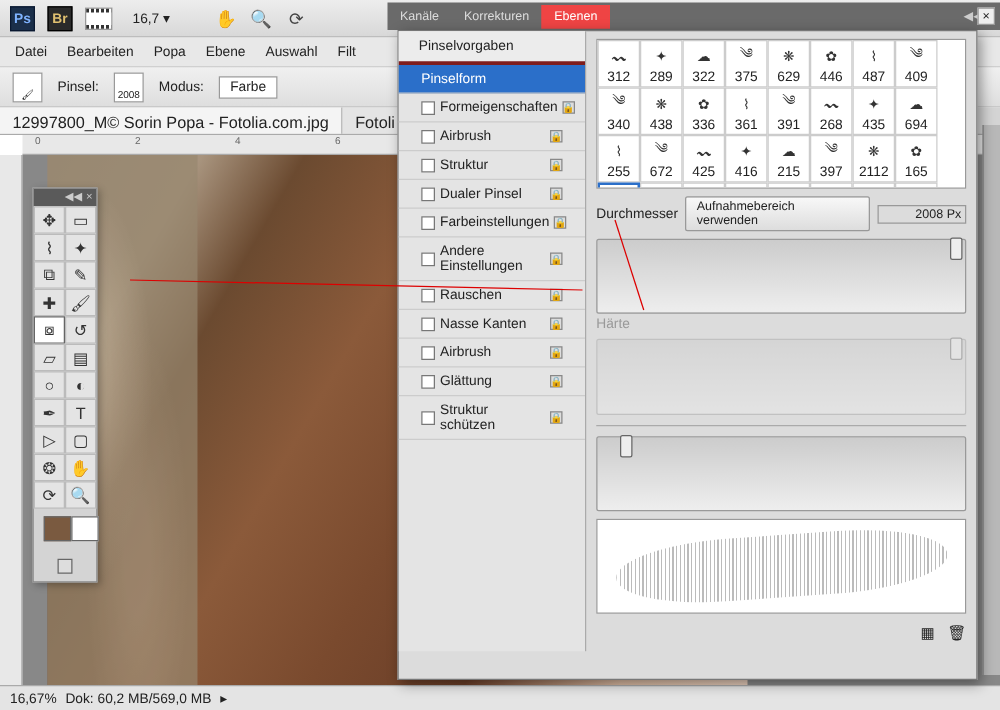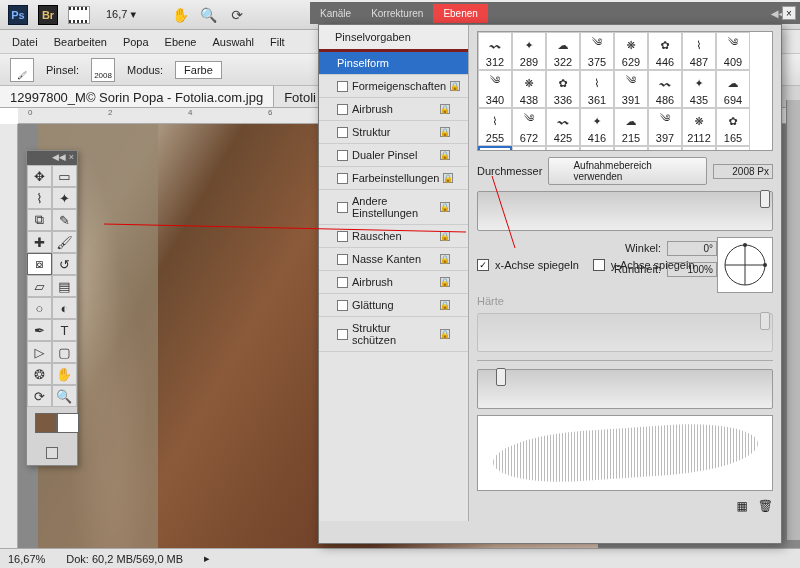--- a/index.html
+++ b/index.html
@@ -29,21 +29,21 @@
 .toolbox{position:absolute;left:26px;top:150px;width:52px;background:#d4d4d4;border:1px solid #888;box-shadow:2px 2px 6px rgba(0,0,0,.3);z-index:5}
 .toolbox-head{height:14px;background:#5a5a5a;display:flex;justify-content:flex-end;padding:1px 3px}
 .toolbox-head span{color:#ccc;font-size:9px;margin-left:3px;cursor:pointer}
 .toolgrid{display:grid;grid-template-columns:1fr 1fr}
 .tool{height:22px;border:1px solid #bbb;background:#e4e4e4;display:flex;align-items:center;justify-content:center;font-size:13px;color:#333;cursor:pointer}
 .tool.sel{background:#fff;border:1px solid #666}
 .swatch-area{padding:6px;display:flex;flex-direction:column;align-items:center;gap:4px}
 .swatch{width:22px;height:20px;border:1px solid #666}
 .swatch.fg{background:#7a5a40}.swatch.bg{background:#fff;margin-top:-10px;margin-left:10px}
 .mini-sw{width:12px;height:12px;border:1px solid #666}
-.statusbar{position:absolute;left:0;right:0;bottom:0;height:20px;background:#e4e4e4;border-top:1px solid #aaa;display:flex;align-items:center;padding:0 8px;gap:21px;font-size:10px}
+.statusbar{position:absolute;left:0;right:0;bottom:0;height:20px;background:#e4e4e4;border-top:1px solid #aaa;display:flex;align-items:center;padding:0 8px;gap:7px;font-size:10px}
 .panel-tabs{position:absolute;right:0;top:2px;width:490px;height:22px;background:#6a6a6a;display:flex;align-items:center;z-index:9}
 .ptab{padding:4px 10px;color:#ddd;font-size:10px;cursor:pointer}
 .ptab.active{background:#ef4444;color:#fff}
 .ptab-ctrl{margin-left:auto;color:#ccc;padding:2px 6px;font-size:10px}
 .brush-panel{position:absolute;right:18px;top:24px;width:464px;height:520px;background:#dcdcdc;border:1px solid #777;box-shadow:3px 3px 10px rgba(0,0,0,.4);z-index:10}
 .bp-tabbar{height:22px;background:#6a6a6a;display:flex;align-items:flex-end}
 .bp-tab{padding:4px 10px;background:#8a8a8a;color:#fff;font-size:10px}
 .bp-menu{margin-left:auto;color:#ccc;padding:2px 8px}
 .bp-body{display:flex;height:calc(100% - 22px)}
 .bp-left{width:150px;background:#e4e4e4;border-right:1px solid #aaa;display:flex;flex-direction:column}
@@ -53,21 +53,21 @@
 .bp-item.sel *{color:#fff}
 .bp-item.dis{color:#999}
 .bp-lock{margin-left:auto;width:10px;height:10px;border:1px solid #888;background:#ddd;font-size:8px;display:flex;align-items:center;justify-content:center}
 .bp-cb{width:11px;height:11px;border:1px solid #777;background:#fff;flex-shrink:0}
 .bp-right{flex:1;padding:6px 8px;display:flex;flex-direction:column;gap:6px;overflow:hidden}
 .brush-grid{display:grid;grid-template-columns:repeat(8,34px);gap:0;border:1px solid #999;background:#fff;max-height:120px;overflow:hidden}
 .bcell{width:34px;height:38px;border:1px solid #ccc;display:flex;flex-direction:column;align-items:center;justify-content:space-between;font-size:8px;padding:1px;cursor:pointer}
 .bcell.sel{border:2px solid #2b6fc9}
 .bshape{width:26px;height:22px;display:flex;align-items:center;justify-content:center}
 .row{display:flex;align-items:center;gap:6px}
-.btn{padding:2px 24px;border:1px solid #999;background:linear-gradient(#f8f8f8,#ddd);border-radius:2px;font-size:10px;cursor:pointer}
+.btn{padding:2px 8px;border:1px solid #999;background:linear-gradient(#f8f8f8,#ddd);border-radius:2px;font-size:10px;cursor:pointer}
 .input-sm{width:50px;padding:1px 3px;border:1px solid #999;font-size:10px;text-align:right}
 .circle-widget{width:56px;height:56px;border:1px solid #999;background:#fff;display:flex;align-items:center;justify-content:center;margin-left:auto}
 .circle-widget svg{width:48px;height:48px}
 .slider{height:16px;position:relative;background:linear-gradient(#ccc,#eee);border:1px solid #999;border-radius:2px;flex:1}
 .slider .thumb{position:absolute;top:-2px;width:10px;height:18px;background:#eee;border:1px solid #666;border-radius:2px}
 .preview{height:76px;border:1px solid #999;background:#fff;margin-top:auto;display:flex;align-items:center;justify-content:center;overflow:hidden}
 .preview-stroke{width:90%;height:50px;background:repeating-linear-gradient(90deg,#bbb 0 1px,transparent 1px 3px);border-radius:40% 40% 40% 40%/60% 60% 60% 60%;transform:skewY(-4deg)}
 .sep{height:1px;background:#aaa;margin:2px 0}
 .cb{width:12px;height:12px;border:1px solid #555;background:#fff;display:inline-flex;align-items:center;justify-content:center;font-size:9px}
 .cb.checked::after{content:"✓";color:#000}
@@ -288,21 +288,21 @@
           <div class="bcell">
             <div class="bshape" style="color: rgb(51, 51, 51);">⌇</div>
             <div>361</div>
           </div>
           <div class="bcell">
             <div class="bshape" style="color: rgb(51, 51, 51);">༄</div>
             <div>391</div>
           </div>
           <div class="bcell">
             <div class="bshape" style="color: rgb(51, 51, 51);">〰</div>
-            <div>486</div>
+            <div>268</div>
           </div>
           <div class="bcell">
             <div class="bshape" style="color: rgb(51, 51, 51);">✦</div>
             <div>435</div>
           </div>
           <div class="bcell">
             <div class="bshape" style="color: rgb(51, 51, 51);">☁</div>
             <div>694</div>
           </div>
           <div class="bcell">
@@ -363,35 +363,20 @@
           </div>
         </div>
       <div class="row">
         <span>Durchmesser</span>
         <span class="btn" style="margin-left:auto">Aufnahmebereich verwenden</span>
         <span class="input-sm" style="width:71px">2008 Px</span>
       </div>
       <div class="slider">
           <div class="thumb" style="left:96%"></div>
         </div>
-      <div class="row">
-        <span class="cb checked"></span>
-        <span>x-Achse spiegeln</span>
-        <span class="cb" style="margin-left:8px"></span>
-        <span>y-Achse spiegeln</span>
-        <div class="circle-widget">
-          <svg viewBox="0 0 48 48">
-              <circle cx="24" cy="24" r="20" fill="none" stroke="#333"></circle>
-              <line x1="4" y1="24" x2="44" y2="24" stroke="#333"></line>
-              <line x1="24" y1="4" x2="24" y2="44" stroke="#333"></line>
-              <circle cx="44" cy="24" r="2" fill="#333"></circle>
-              <circle cx="24" cy="4" r="2" fill="#333"></circle>
-            </svg>
-        </div>
-      </div>
       <div class="row" style="margin-top:-58px;width:200px;justify-content:flex-end;margin-left:40px">
         <span>Winkel:</span>
         <span class="input-sm">0°</span>
       </div>
       <div class="row" style="width:200px;justify-content:flex-end;margin-left:40px">
         <span>Rundheit:</span>
         <span class="input-sm">100%</span>
       </div>
       <div class="row" style="margin-top:12px">
           <span style="color:#999">Härte</span>

